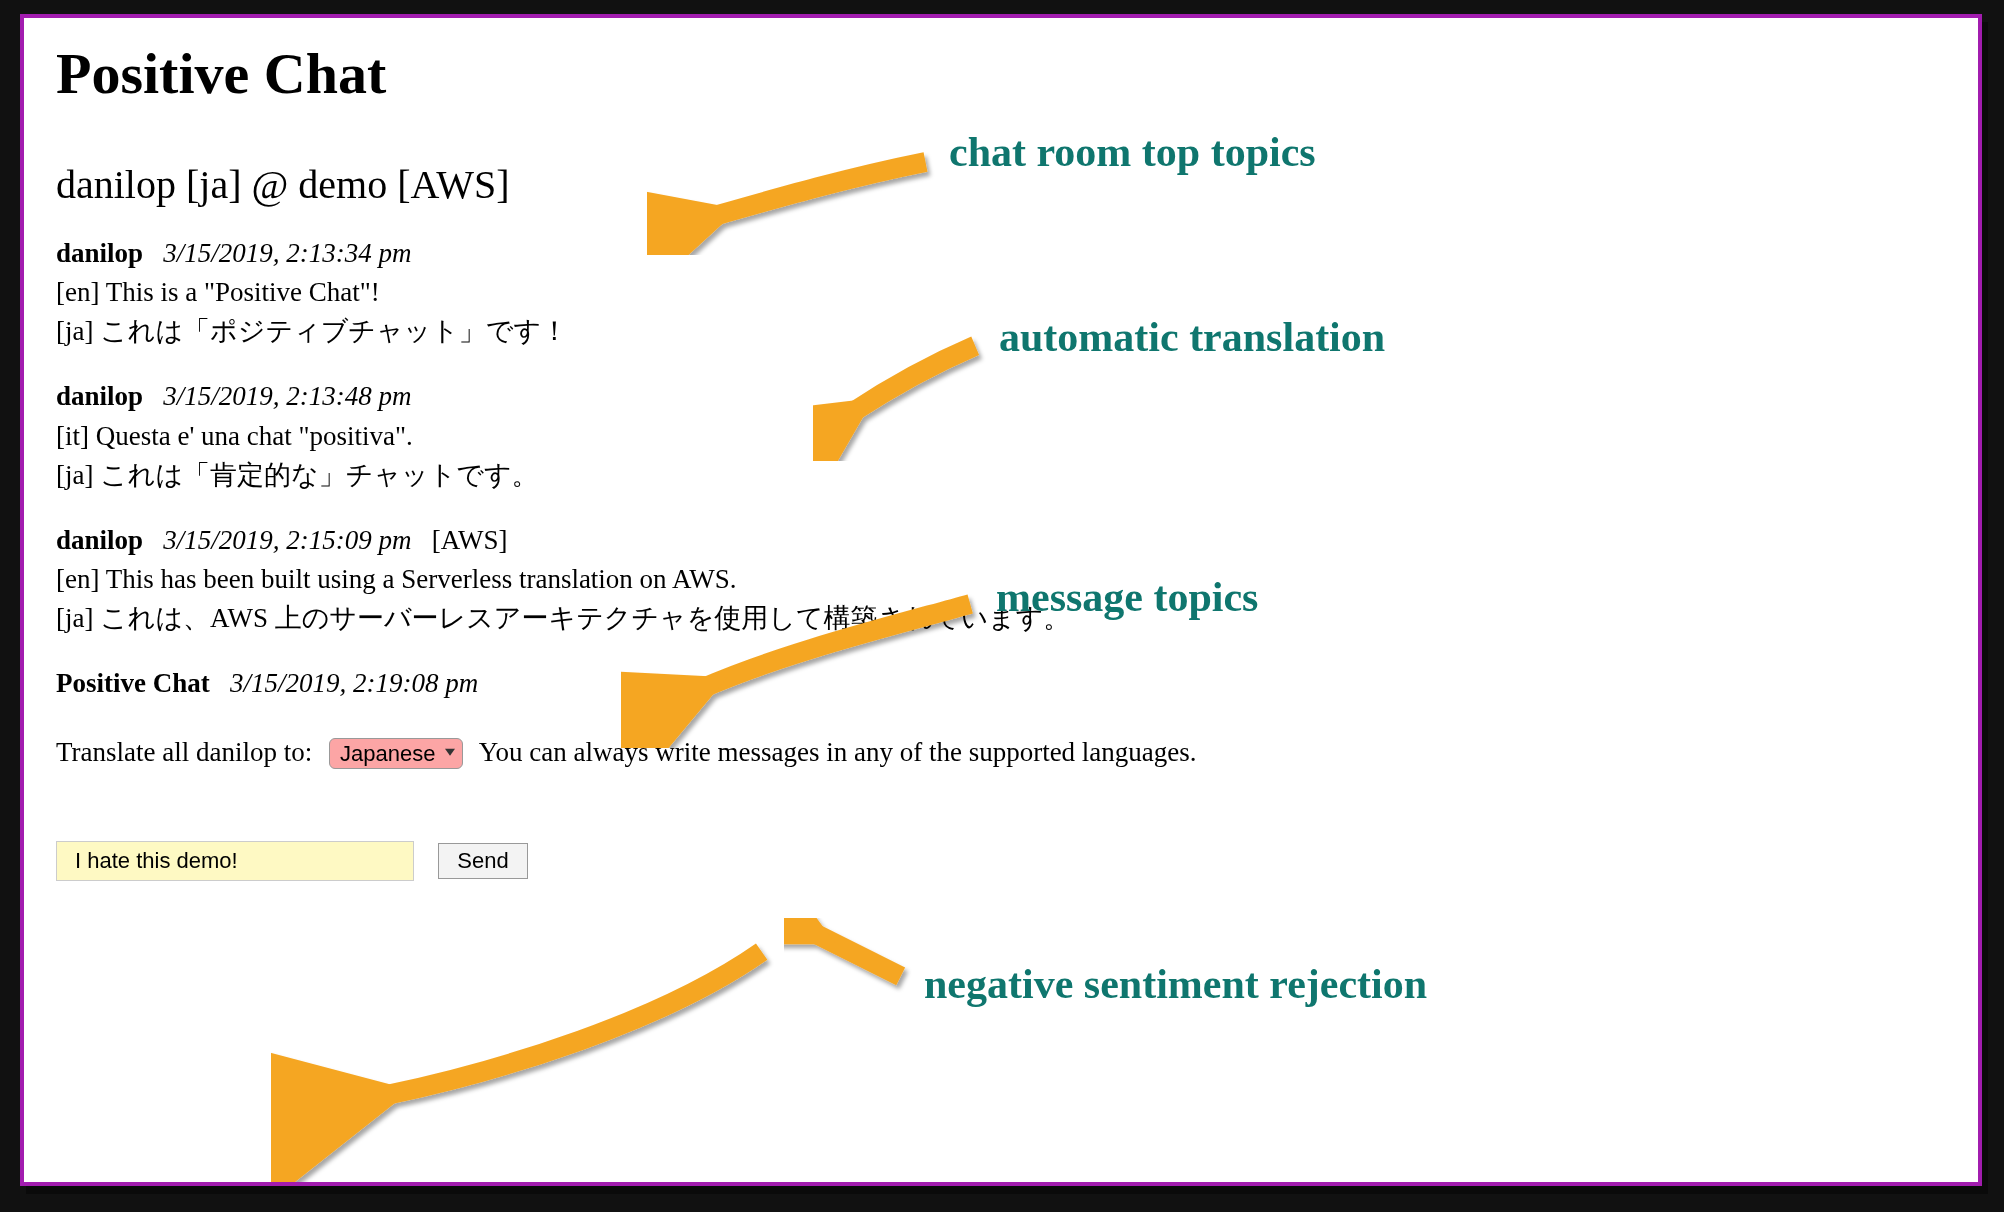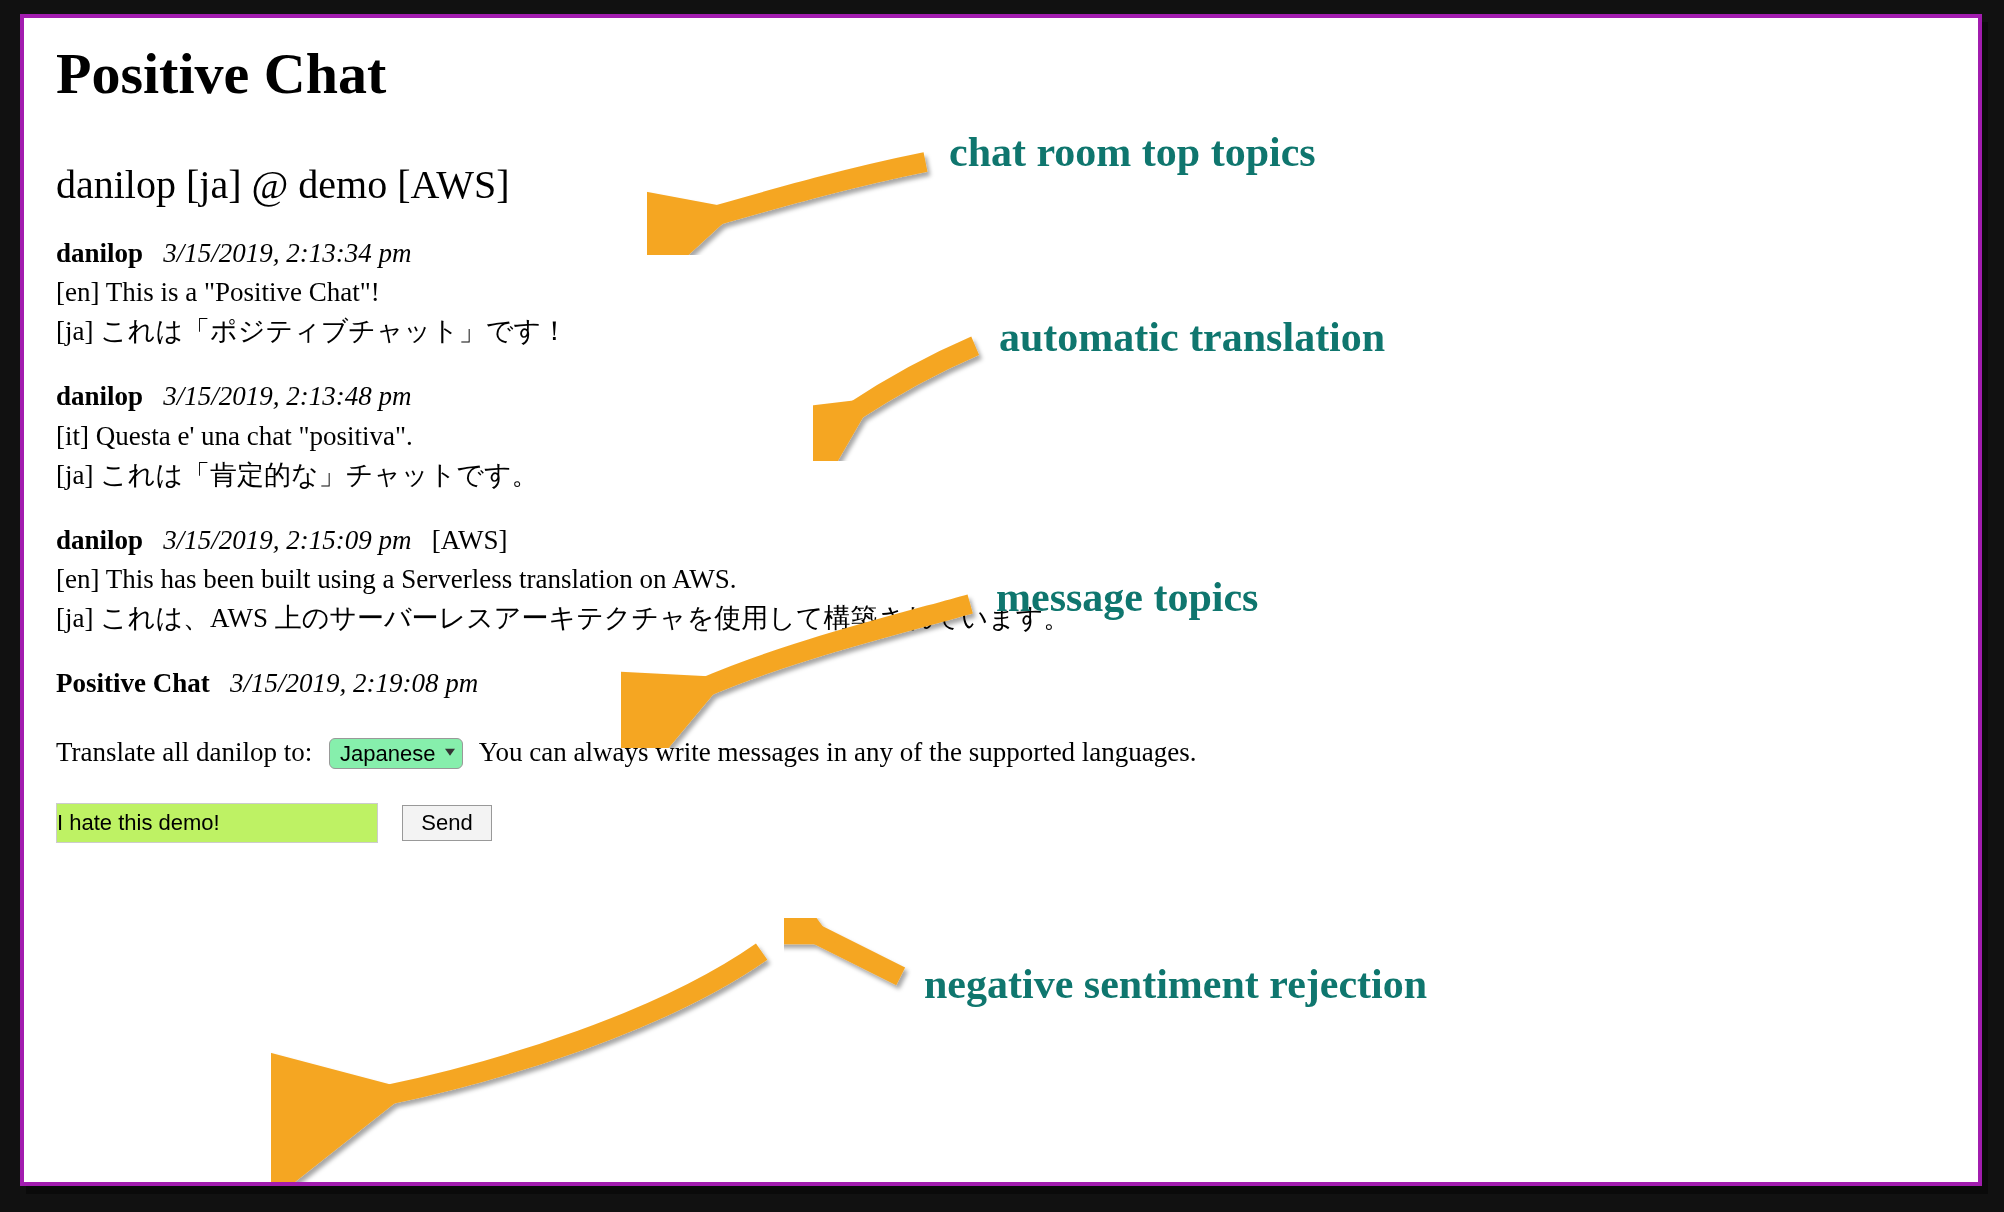--- a/index.html
+++ b/index.html
@@ -40,39 +40,40 @@
   .msg .hdr .ts{font-style:italic;margin-top:18px;}
   .msg .hdr .topic{font-weight:400;}
   .line{display:block;}
   .controls{margin-top:34px;font-size:27px;}
   select.lang{
     font-family:Arial,Helvetica,sans-serif;
     font-size:22px;
     border:1px solid #999;
     border-radius:6px;
     padding:2px 26px 2px 10px;
-    background:#86efac;
+    background:#fca5a5;
     appearance:none;
     position:relative;
   }
   .select-wrap{position:relative;display:inline-block;margin:0 10px;}
   .select-wrap:after{
     content:"";
     position:absolute;right:8px;top:50%;transform:translateY(-60%);
     width:0;height:0;border-left:5px solid transparent;border-right:5px solid transparent;border-top:7px solid #333;
     pointer-events:none;
   }
   .compose{margin-top:34px;}
   input.msgbox{
     font-family:Arial,Helvetica,sans-serif;
     font-size:22px;
-    padding:6px 0;
+    padding:6px 18px;
     width:320px;
     border:1px solid #ccc;
-    background:#bef264;
+    background:#fef9c3;
+    margin-top:38px;
   }
   button.send{
     font-family:Arial,Helvetica,sans-serif;
     font-size:22px;
     padding:4px 18px;
     margin-left:18px;
     border:1px solid #999;
     border-radius:0;
     background:#f3f3f3;
   }

